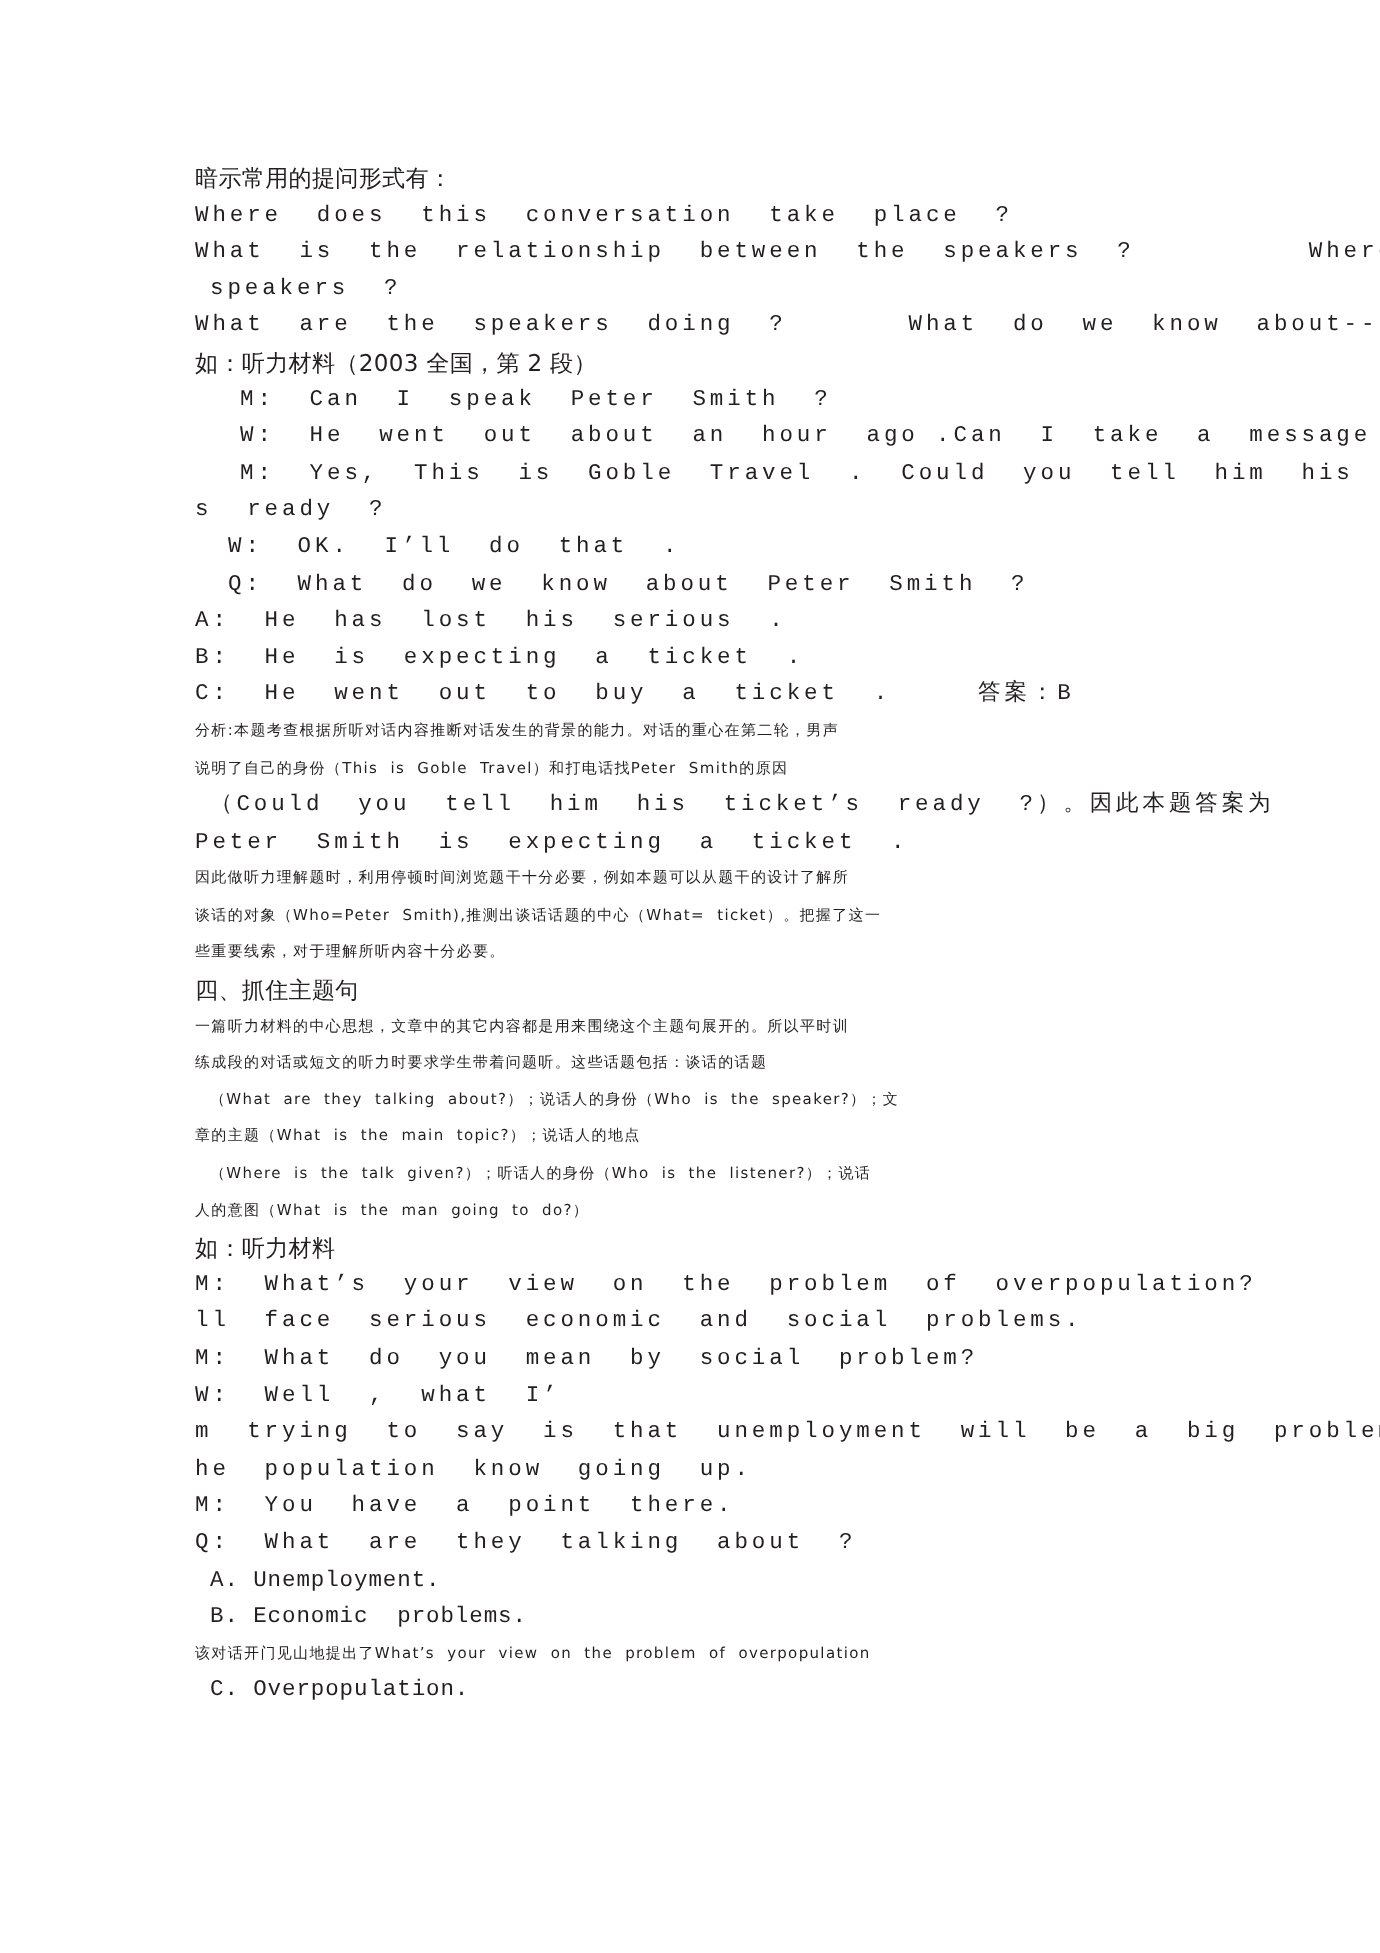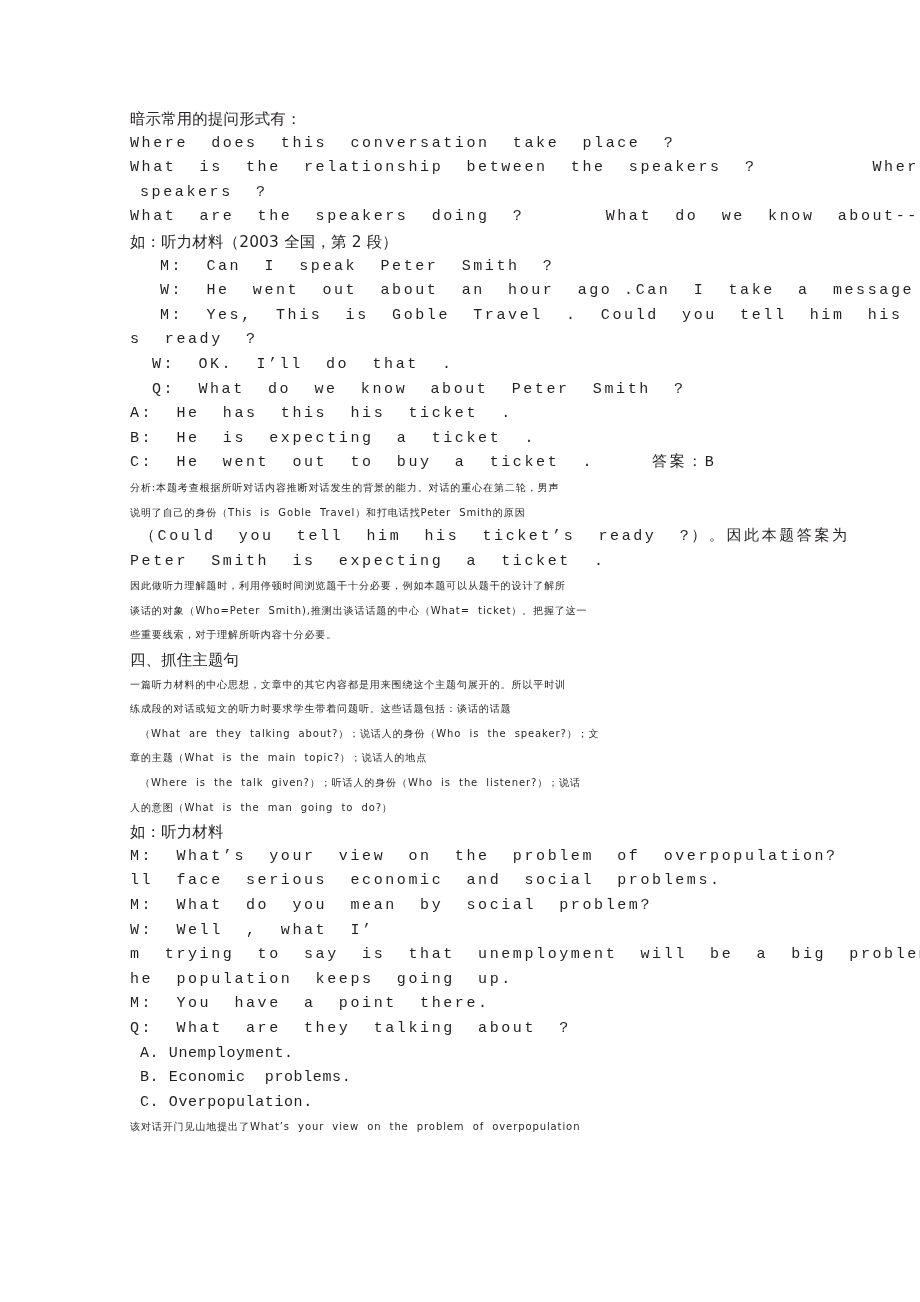--- a/index.html
+++ b/index.html
@@ -70,21 +70,21 @@
     <div class="ln en-t">What  is  the  relationship  between  the  speakers  ?          Where  are  the</div>
     <div class="ln en-t ind1">speakers  ?</div>
     <div class="ln en-t">What  are  the  speakers  doing  ?       What  do  we  know  about------  ?</div>
     <div class="ln cn">如：听力材料（2003 全国，第 2 段）</div>
     <div class="ln en-t ind2">M:  Can  I  speak  Peter  Smith  ?</div>
     <div class="ln en-t ind2">W:  He  went  out  about  an  hour  ago .Can  I  take  a  message  ?</div>
     <div class="ln en-t ind2">M:  Yes,  This  is  Goble  Travel  .  Could  you  tell  him  his  ticket’</div>
     <div class="ln en-t">s  ready  ?</div>
     <div class="ln en-t ind3">W:  OK.  I’ll  do  that  .</div>
     <div class="ln en-t ind3">Q:  What  do  we  know  about  Peter  Smith  ?</div>
-    <div class="ln en-t">A:  He  has  this  his  ticket  .</div>
+    <div class="ln en-t">A:  He  has  lost  his  serious  .</div>
     <div class="ln en-t">B:  He  is  expecting  a  ticket  .</div>
     <div class="ln en-t">C:  He  went  out  to  buy  a  ticket  .     答案：B</div>
     <div class="ln cn-j">分析:本题考查根据所听对话内容推断对话发生的背景的能力。对话的重心在第二轮，男声</div>
     <div class="ln cn-j">说明了自己的身份（This  is  Goble  Travel）和打电话找Peter  Smith的原因</div>
     <div class="ln en-t ind1">（Could  you  tell  him  his  ticket’s  ready  ?）。因此本题答案为</div>
     <div class="ln en-t">Peter  Smith  is  expecting  a  ticket  .</div>
     <div class="ln cn-j">因此做听力理解题时，利用停顿时间浏览题干十分必要，例如本题可以从题干的设计了解所</div>
     <div class="ln cn-j">谈话的对象（Who=Peter  Smith),推测出谈话话题的中心（What=  ticket）。把握了这一</div>
     <div class="ln cn-j">些重要线索，对于理解所听内容十分必要。</div>
     <div class="ln cn">四、抓住主题句</div>
@@ -93,22 +93,22 @@
     <div class="ln cn-j ind1">（What  are  they  talking  about?）；说话人的身份（Who  is  the  speaker?）；文</div>
     <div class="ln cn-j">章的主题（What  is  the  main  topic?）；说话人的地点</div>
     <div class="ln cn-j ind1">（Where  is  the  talk  given?）；听话人的身份（Who  is  the  listener?）；说话</div>
     <div class="ln cn-j">人的意图（What  is  the  man  going  to  do?）</div>
     <div class="ln cn">如：听力材料</div>
     <div class="ln en-t">M:  What’s  your  view  on  the  problem  of  overpopulation?</div>
     <div class="ln en-t">ll  face  serious  economic  and  social  problems.</div>
     <div class="ln en-t">M:  What  do  you  mean  by  social  problem?</div>
     <div class="ln en-t">W:  Well  ,  what  I’</div>
     <div class="ln en-t">m  trying  to  say  is  that  unemployment  will  be  a  big  problem  ,  if  t</div>
-    <div class="ln en-t">he  population  keeps  going  up.</div>
+    <div class="ln en-t">he  population  know  going  up.</div>
     <div class="ln en-t">M:  You  have  a  point  there.</div>
     <div class="ln en-t">Q:  What  are  they  talking  about  ?</div>
     <div class="ln en ind1">A. Unemployment.</div>
     <div class="ln en ind1">B. Economic  problems.</div>
+    <div class="ln cn-j">该对话开门见山地提出了What’s  your  view  on  the  problem  of  overpopulation</div>
     <div class="ln en ind1">C. Overpopulation.</div>
-    <div class="ln cn-j">该对话开门见山地提出了What’s  your  view  on  the  problem  of  overpopulation</div>
 
   </div>
 </div>
 
 </body></html>

